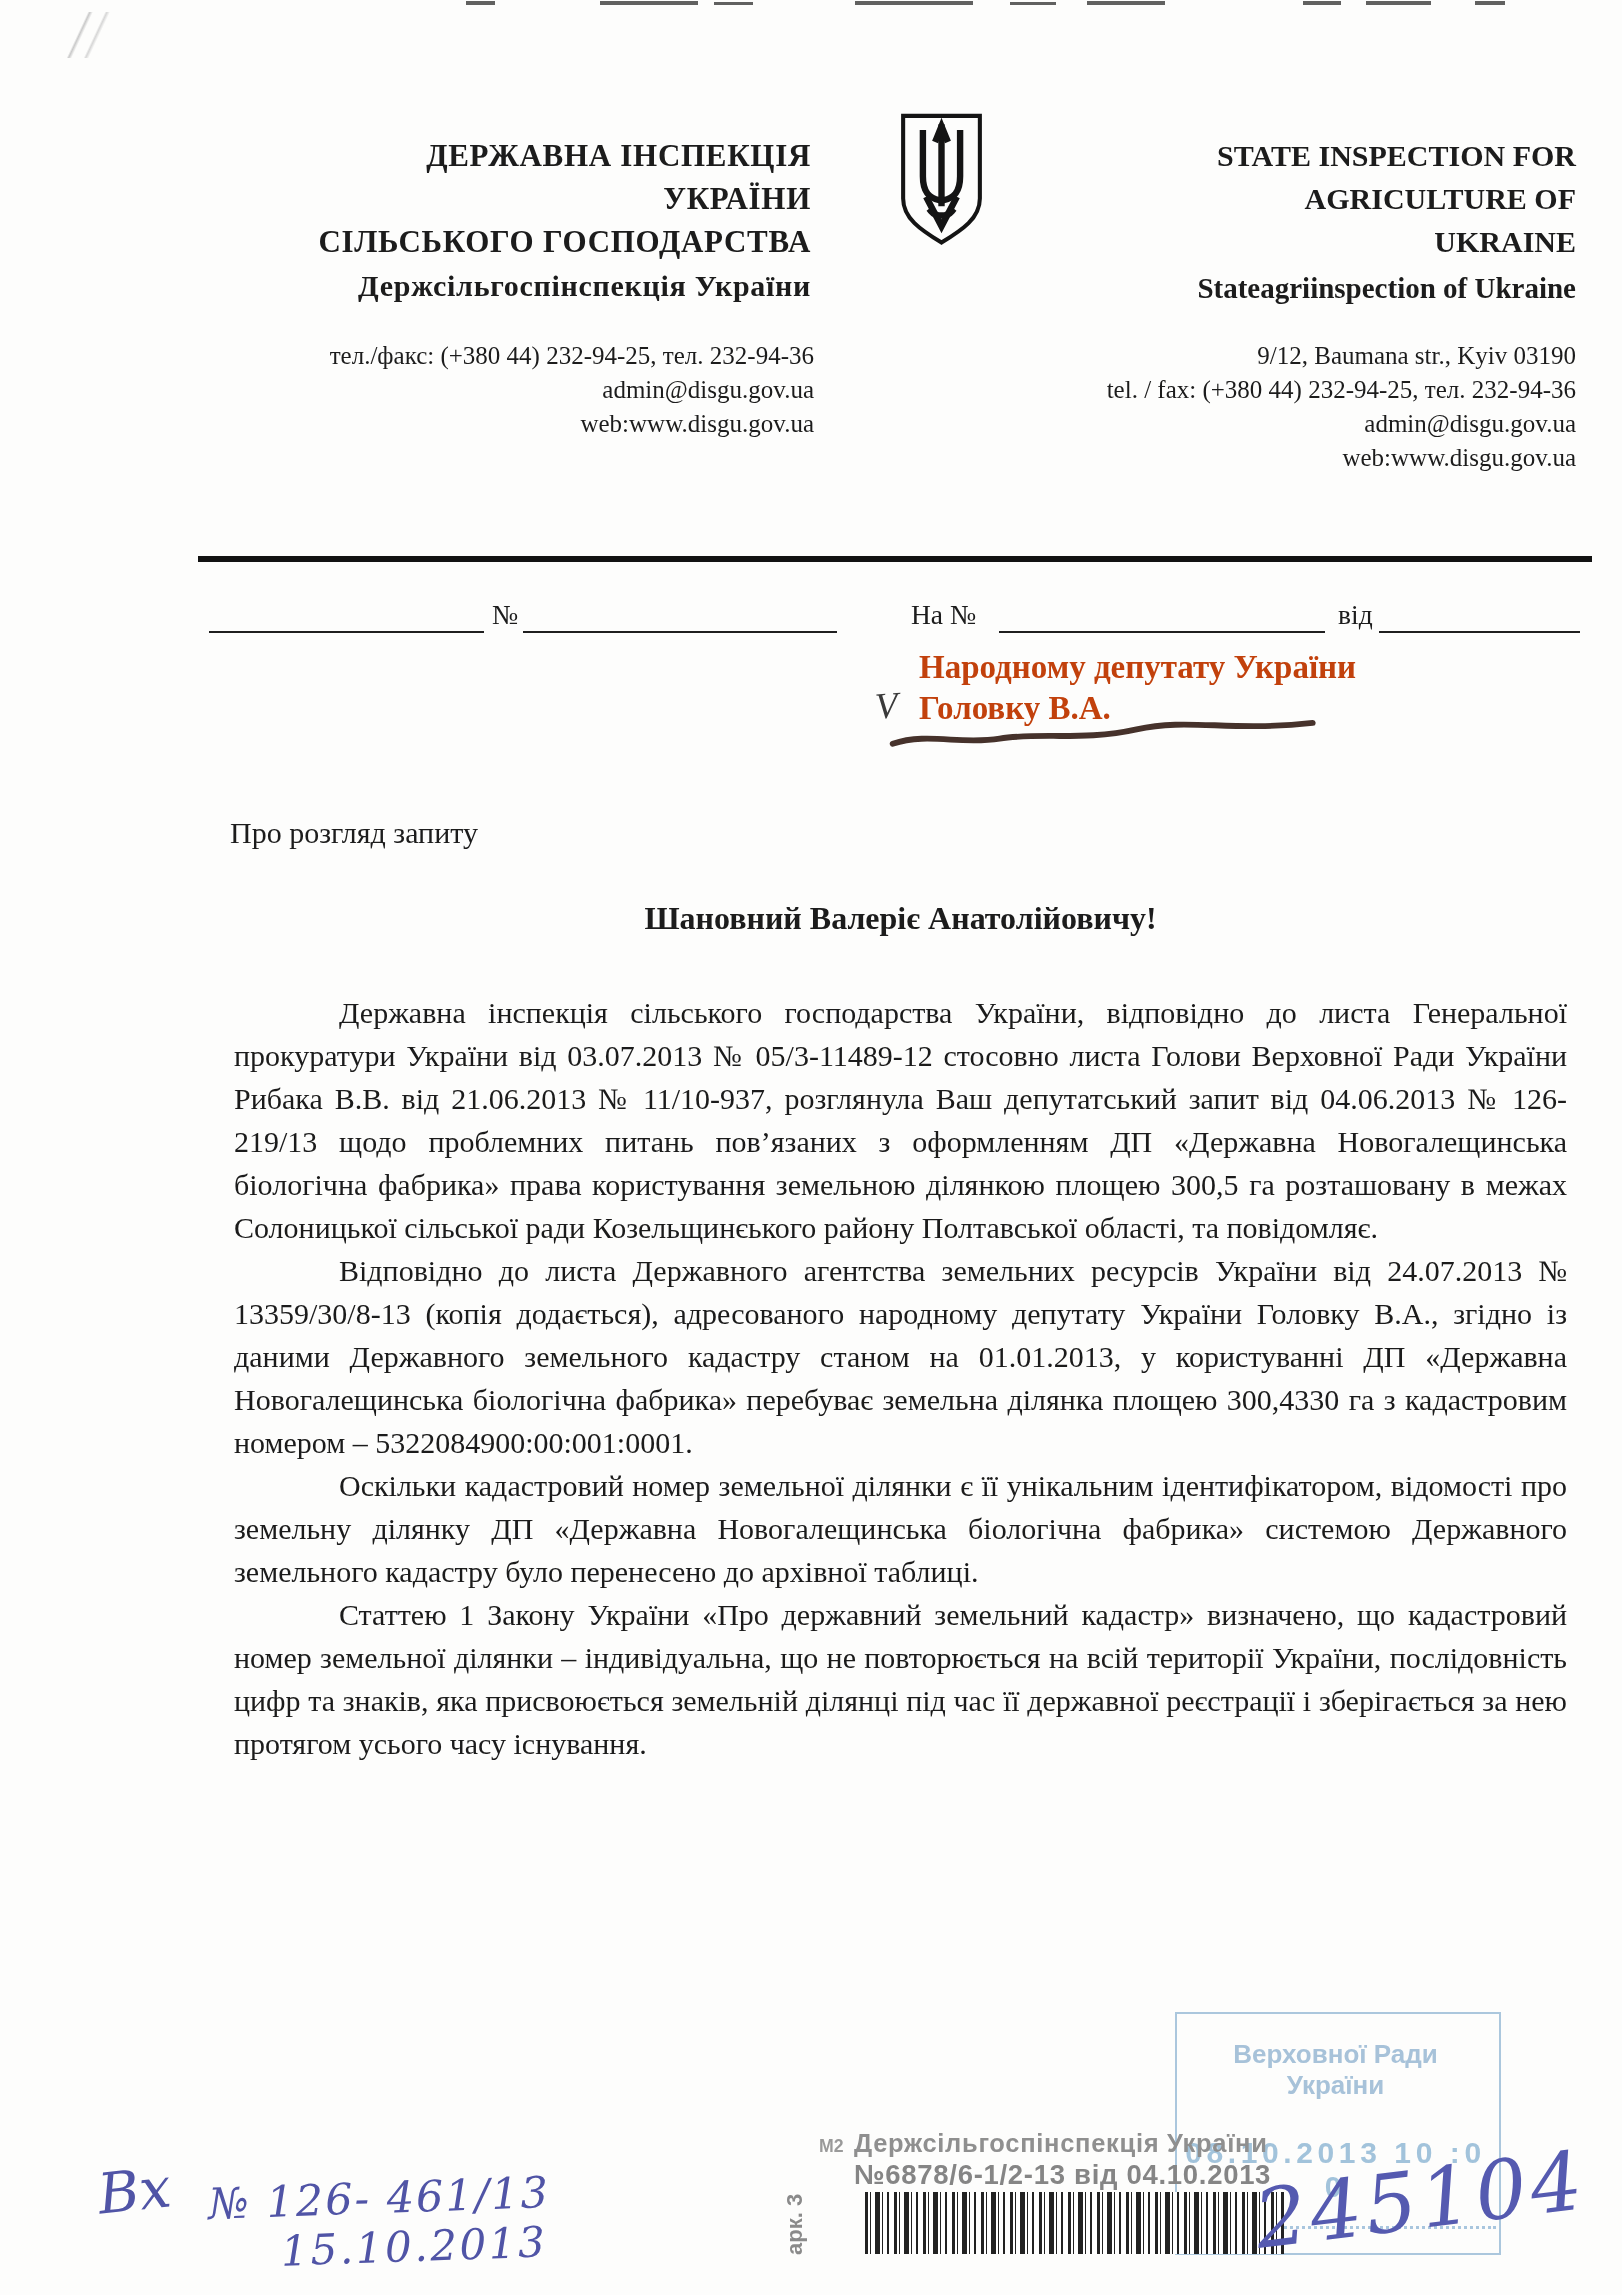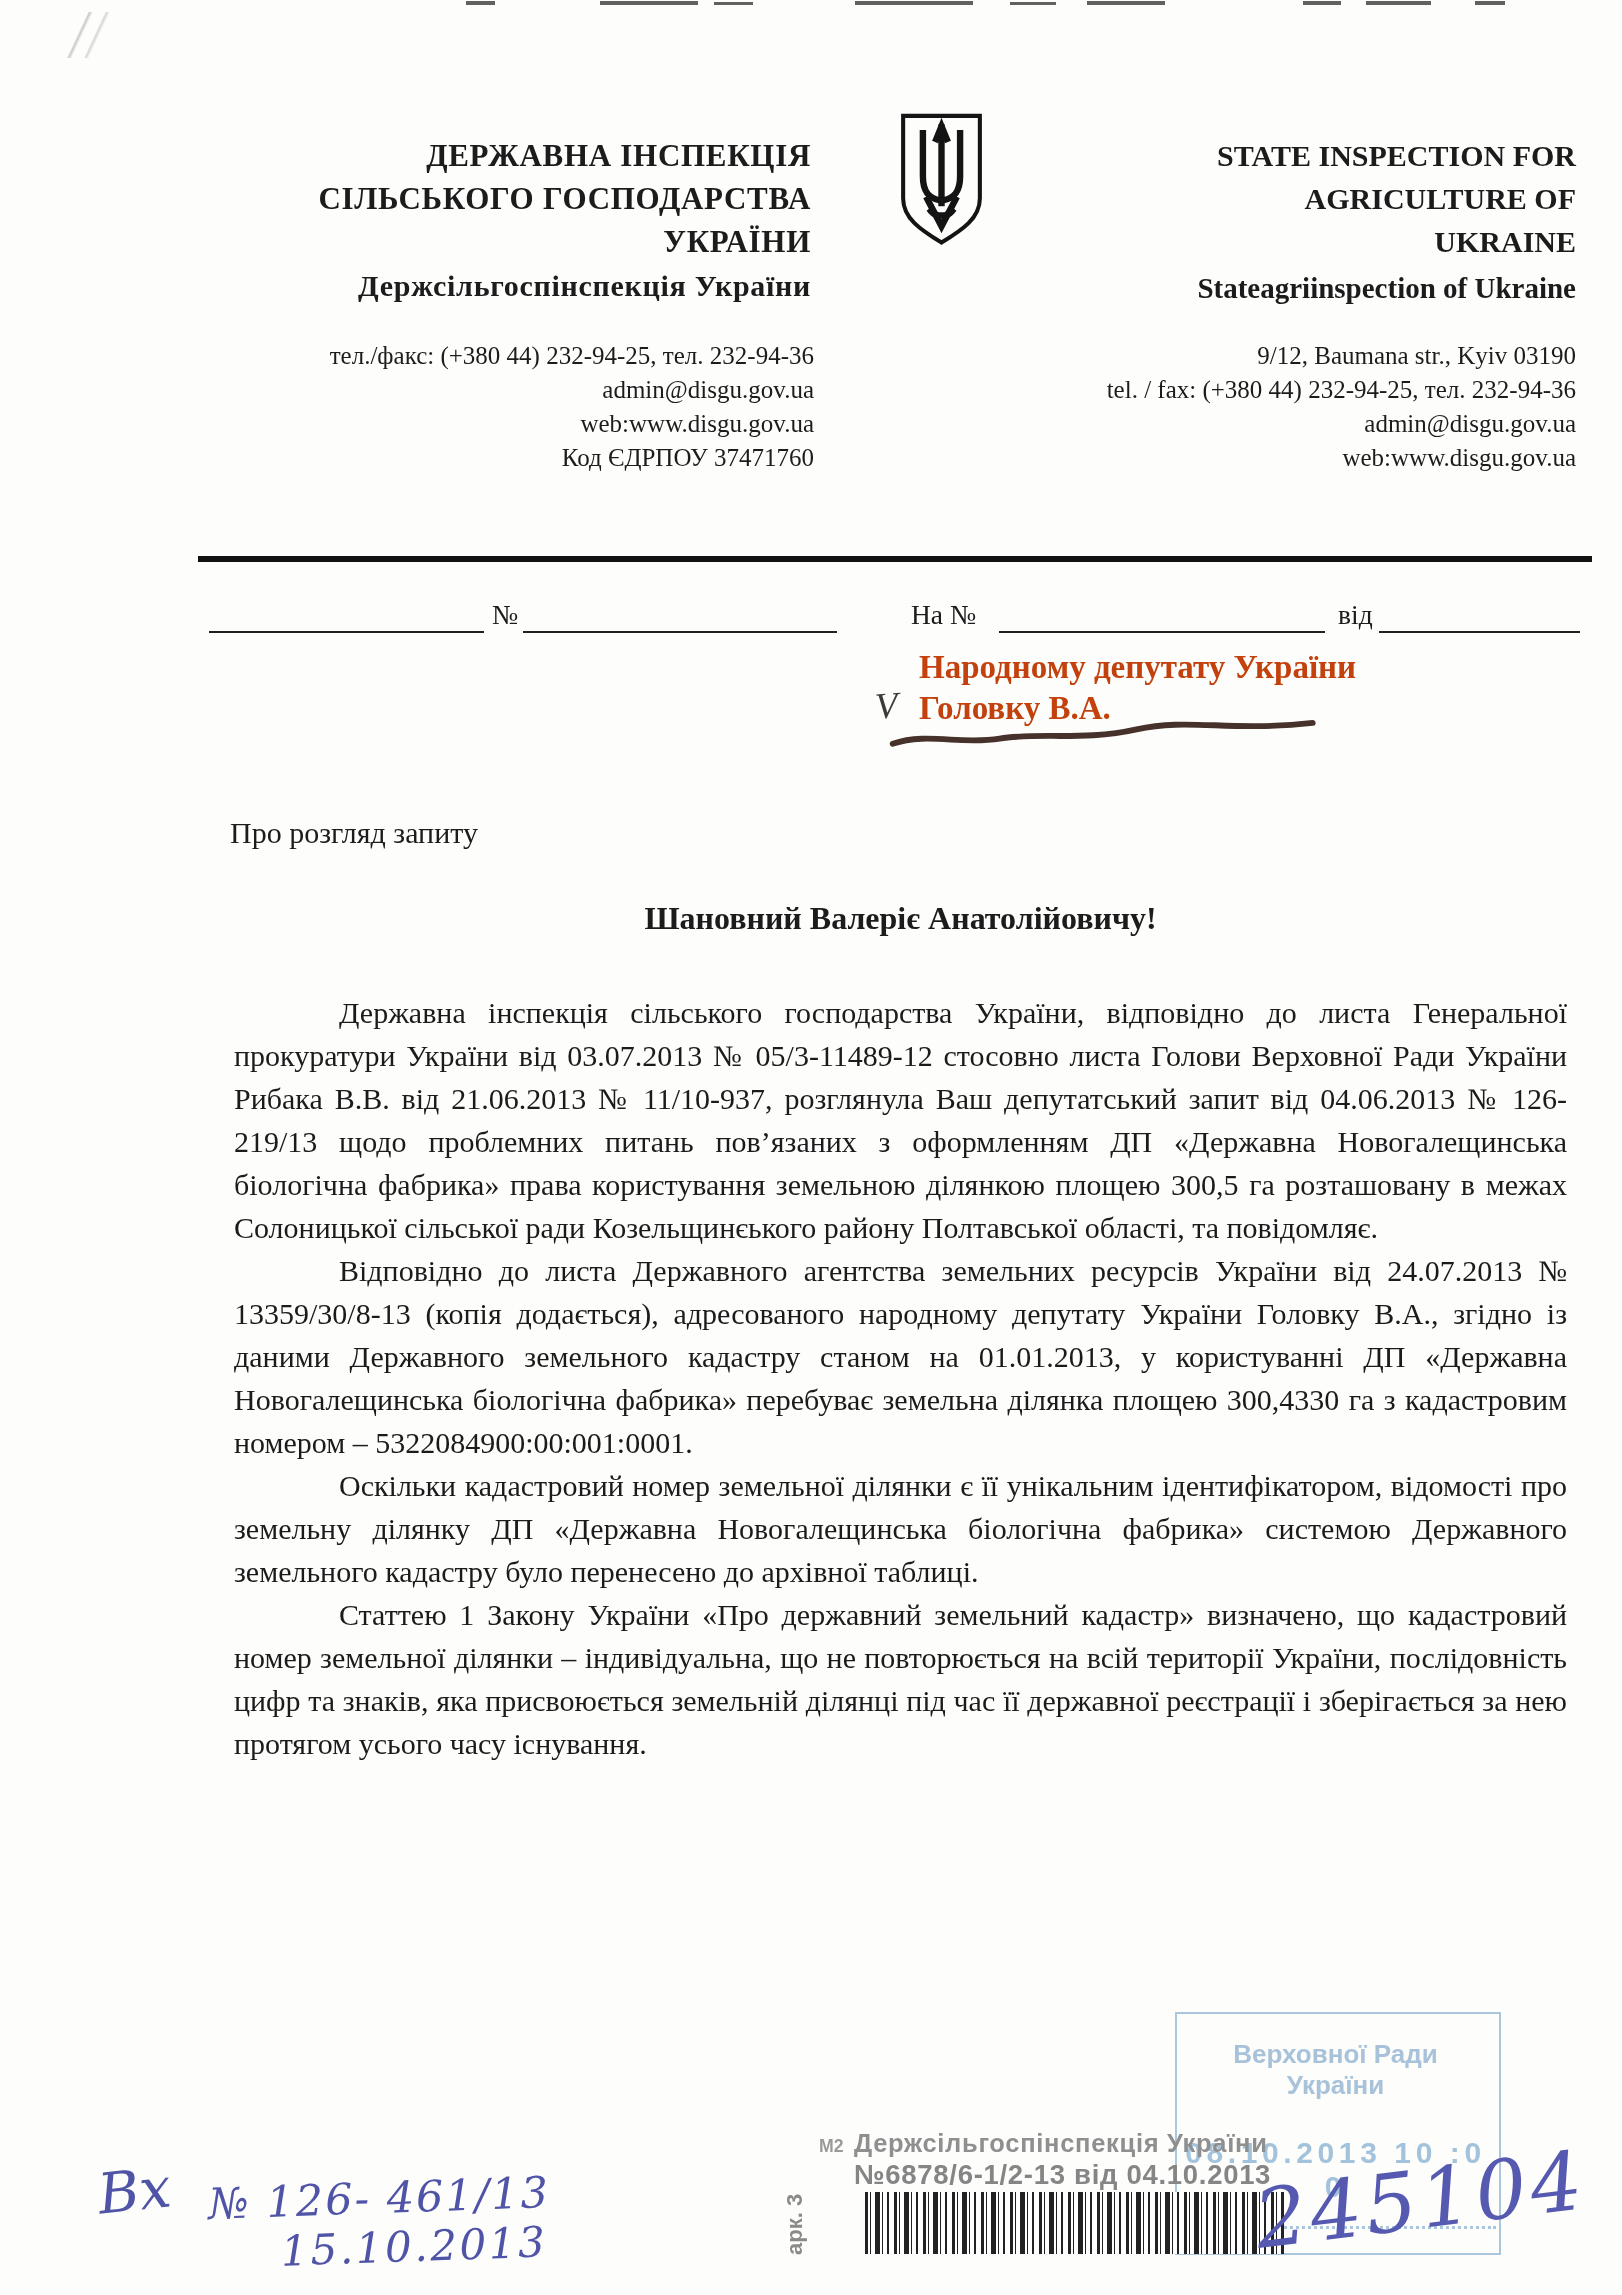--- a/index.html
+++ b/index.html
@@ -73,22 +73,22 @@
   <div class="abs noise" style="left:855px;top:0.7px;width:118px;height:4.6px;"></div>
   <div class="abs noise" style="left:1010px;top:2px;width:46px;height:3.3px;"></div>
   <div class="abs noise" style="left:1087px;top:0.7px;width:78px;height:3.9px;"></div>
   <div class="abs noise" style="left:1303px;top:1.3px;width:38px;height:3.3px;"></div>
   <div class="abs noise" style="left:1366px;top:0.7px;width:65px;height:3.9px;"></div>
   <div class="abs noise" style="left:1475px;top:1.3px;width:30px;height:3.3px;"></div>
   <div class="abs smudge"></div>
 
   <div class="abs serif org-ua center b ink">
     <div>ДЕРЖАВНА ІНСПЕКЦІЯ</div>
+    <div>УКРАЇНИ</div>
     <div>СІЛЬСЬКОГО ГОСПОДАРСТВА</div>
-    <div>УКРАЇНИ</div>
     <div class="org-sub" style="margin-top:1.3px;">Держсільгоспінспекція України</div>
   </div>
 
   <div class="abs" style="left:895px;top:110px;width:93px;height:139px;">
     <svg width="93" height="139" viewBox="0 0 160 235" xmlns="http://www.w3.org/2000/svg">
       <path d="M14,8 H146 V150 C146,184 116,204 80,226 C44,204 14,184 14,150 Z" fill="none" stroke="#141414" stroke-width="7"></path>
       <g fill="none" stroke="#141414" stroke-width="11" stroke-linecap="square">
         <path d="M48,38 V112 C48,140 60,150 76,153"></path>
         <path d="M112,38 V112 C112,140 100,150 84,153"></path>
         <path d="M80,28 V158"></path>
@@ -103,21 +103,20 @@
     <div>STATE INSPECTION FOR</div>
     <div>AGRICULTURE OF</div>
     <div>UKRAINE</div>
     <div style="font-size:29px;margin-top:4px;">Stateagriinspection of Ukraine</div>
   </div>
 
   <div class="abs serif addr-ua center ink">
     <div>тел./факс: (+380 44) 232-94-25, тел. 232-94-36</div>
     <div>admin@disgu.gov.ua</div>
     <div>web:www.disgu.gov.ua</div>
-    <div>Код ЄДРПОУ 37471760</div>
   </div>
   <div class="abs serif addr-en center ink">
     <div>9/12, Baumana str., Kyiv 03190</div>
     <div>tel. / fax: (+380 44) 232-94-25, тел. 232-94-36</div>
     <div>admin@disgu.gov.ua</div>
     <div>web:www.disgu.gov.ua</div>
   </div>
 
   <div class="abs rule"></div>
 

